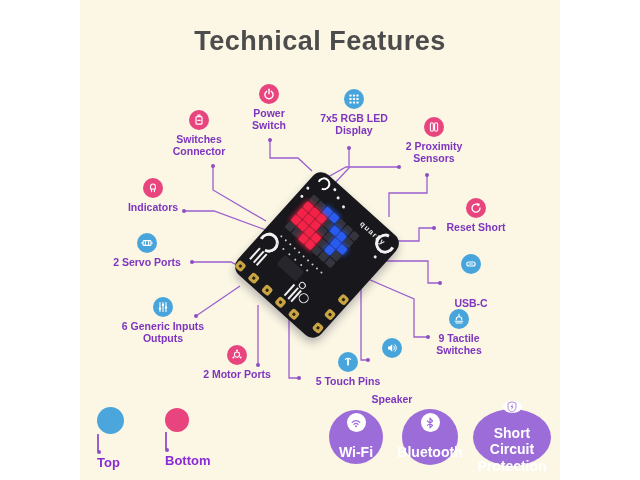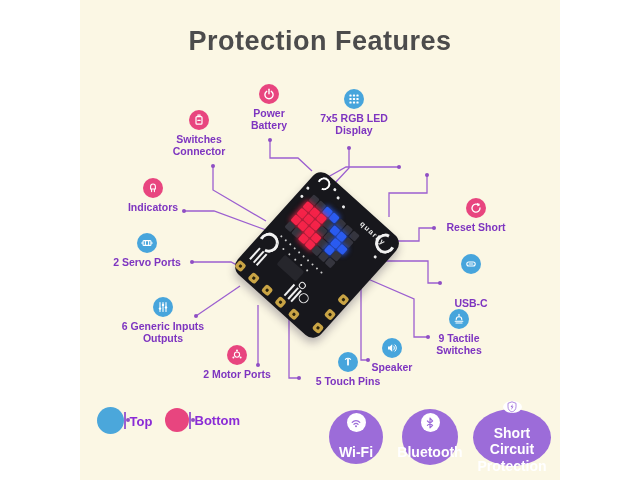--- a/index.html
+++ b/index.html
@@ -36,21 +36,21 @@
   .wdot{position:absolute;width:3px;height:3px;background:#ECECEC;border-radius:50%;}
   .mdot{position:absolute;width:2px;height:2px;background:#C9C9C9;border-radius:50%;}
   .pad{position:absolute;width:9px;height:9px;background:#C9A445;border-radius:2.5px;}
   .pad::after{content:"";position:absolute;left:3px;top:3px;width:3px;height:3px;
               background:#2B240E;border-radius:1px;}
   .bars{position:absolute;display:flex;gap:2.5px;}
   .bars i{width:2px;height:15px;background:#F0F0F0;}
   .chip{position:absolute;left:32px;top:88px;width:26px;height:13px;background:#26262C;border-radius:2px;}
   .oc{position:absolute;border:1.5px solid #ECECEC;border-radius:50%;}
   
-  .legend-item{position:absolute;z-index:3;display:flex;flex-direction:row;align-items:center;}
+  .legend-item{position:absolute;z-index:3;display:flex;flex-direction:column;}
   .legend-dot{border-radius:50%;}
   .legend-stem{width:1.5px;height:17px;background:#9C5FD0;}
   .legend-tip{width:4px;height:4px;border-radius:50%;background:#8F4FC4;margin-top:-1px;}
   .legend-label{margin-top:1px;font-size:13px;font-weight:bold;color:#8A2BD6;}
   
   .badge{position:absolute;z-index:3;background:#9C6CD9;border-radius:50%;display:flex;
          flex-direction:column;align-items:center;justify-content:center;}
   .badge-ic{width:19px;height:19px;background:#fff;border-radius:50%;display:flex;
             align-items:center;justify-content:center;}
   .badge-label{margin-top:12px;font-size:14px;font-weight:bold;color:#fff;text-align:center;
@@ -58,32 +58,32 @@
   
   .f-battery{left:154px;top:110px;width:90px;}
   .f-power{left:234px;top:84px;width:70px;}
   .f-led{left:309px;top:89px;width:90px;}
   .f-proximity{left:394px;top:117px;width:80px;}
   .f-indicators{left:113px;top:178px;width:80px;}
   .f-servo{left:102px;top:233px;width:90px;}
   .f-gio{left:108px;top:297px;width:110px;}
   .f-motor{left:192px;top:345px;width:90px;}
   .f-touch{left:291px;top:352px;width:90px;padding-left:12px;}
-  .f-speaker{left:357px;top:338px;width:70px;}
+  .f-speaker{left:357px;top:338px;width:70px;gap:32px;}
   .f-tactile{left:424px;top:309px;width:70px;}
   .f-usb{left:441px;top:254px;width:60px;gap:20px;}
   .f-reset{left:431px;top:198px;width:90px;}
 </style>
 </head>
 <body>
 
 <div id="stage">
   <div id="panel"></div>
 
-  <div class="title">Protection Features</div>
+  <div class="title">Technical Features</div>
 
   <svg id="wires" width="640" height="480">
     <g stroke="#9C5FD0" stroke-width="1.3" fill="none">
       <path d="M213,166 V190 L266,221"></path>
       <path d="M270,140 V158 H298 L312,171"></path>
       <path d="M349,148 V168 L320,199"></path>
       <path d="M399,167 H346 L328,177"></path>
       <path d="M427,175 V193 H389 V217"></path>
       <path d="M184,211 H214 L266,230"></path>
       <path d="M192,262 H231 L248,271"></path>
@@ -216,41 +216,53 @@
   <div class="feature f-power">
     <span class="icon-circle" style="background: rgb(232, 69, 127);">
       <svg width="12" height="12" viewBox="0 0 12 12">
           <g stroke="#fff" stroke-width="1.4" fill="none" stroke-linecap="round">
             <path d="M3.7,3.3 A4.1,4.1 0 1 0 8.3,3.3"></path>
             <path d="M6,1.2 V5.8"></path>
           </g>
         </svg>
     </span>
     <span class="flabel">Power
-Battery</span>
+Switch</span>
   </div>
   <div class="feature f-led">
     <span class="icon-circle" style="background: rgb(71, 165, 220);">
       <svg width="12" height="12" viewBox="0 0 12 12">
           <g fill="#fff">
             <rect x="1.4" y="1.4" width="2.2" height="2.2" rx="0.6"></rect>
             <rect x="4.9" y="1.4" width="2.2" height="2.2" rx="0.6"></rect>
             <rect x="8.4" y="1.4" width="2.2" height="2.2" rx="0.6"></rect>
             <rect x="1.4" y="4.9" width="2.2" height="2.2" rx="0.6"></rect>
             <rect x="4.9" y="4.9" width="2.2" height="2.2" rx="0.6"></rect>
             <rect x="8.4" y="4.9" width="2.2" height="2.2" rx="0.6"></rect>
             <rect x="1.4" y="8.4" width="2.2" height="2.2" rx="0.6"></rect>
             <rect x="4.9" y="8.4" width="2.2" height="2.2" rx="0.6"></rect>
             <rect x="8.4" y="8.4" width="2.2" height="2.2" rx="0.6"></rect>
           </g>
         </svg>
     </span>
     <span class="flabel">7x5 RGB LED
 Display</span>
   </div>
+  <div class="feature f-proximity">
+    <span class="icon-circle" style="background: rgb(232, 69, 127);">
+      <svg width="12" height="12" viewBox="0 0 12 12">
+          <g stroke="#fff" stroke-width="1.1" fill="none">
+            <rect x="2.4" y="1.8" width="3" height="8.4" rx="1.5"></rect>
+            <rect x="6.6" y="1.8" width="3" height="8.4" rx="1.5"></rect>
+          </g>
+        </svg>
+    </span>
+    <span class="flabel">2 Proximity
+Sensors</span>
+  </div>
   <div class="feature f-indicators">
     <span class="icon-circle" style="background: rgb(232, 69, 127);">
       <svg width="12" height="12" viewBox="0 0 12 12">
           <g stroke="#fff" stroke-width="1.1" fill="none" stroke-linecap="round">
             <path d="M3.6,7 V4.4 A2.4,2.4 0 0 1 8.4,4.4 V7 Z"></path>
             <path d="M4.6,7.4 V9.6 M7.4,7.4 V9.6"></path>
           </g>
         </svg>
     </span>
     <span class="flabel">Indicators</span>

